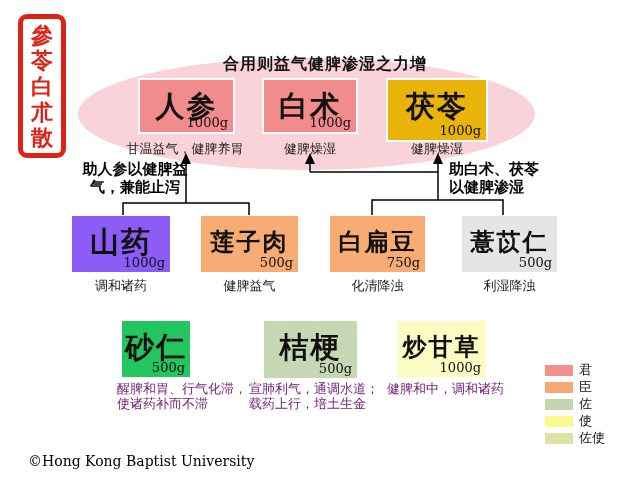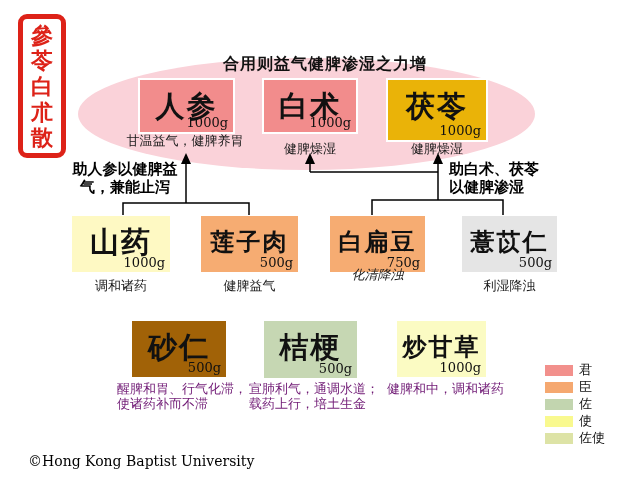--- a/index.html
+++ b/index.html
@@ -99,56 +99,56 @@
   </div>
   <div class="herb bordered" style="left: 262px; top: 78px; width: 96px; height: 56px; background: rgb(242, 140, 140);">
     <div class="herb-name n2">白术</div>
     <div class="herb-amt">1000g</div>
   </div>
   <div class="herb bordered" style="left: 386px; top: 78px; width: 102px; height: 64px; background: #eab308;">
     <div class="herb-name n2">茯苓</div>
     <div class="herb-amt">1000g</div>
   </div>
 
-  <div class="cap" style="left:122px;top:132px;width:126px;text-align:center;">甘温益气，健脾养胃</div>
+  <div class="cap" style="left:122px;top:140px;width:126px;text-align:center;">甘温益气，健脾养胃</div>
   <div class="cap" style="left:262px;top:140px;width:96px;">健脾燥湿</div>
   <div class="cap" style="left:386px;top:140px;width:102px;">健脾燥湿</div>
 
-  <div class="annot" style="left:66px;top:160px;width:118px;text-align:center;">
+  <div class="annot" style="left:76px;top:160px;width:118px;text-align:center;">
     <div>助人参以健脾益</div>
     <div>气，兼能止泻</div>
   </div>
   <div class="annot" style="left:449px;top:160px;width:112px;text-align:left;">
     <div>助白术、茯苓</div>
     <div>以健脾渗湿</div>
   </div>
 
-  <div class="herb" style="left: 72px; top: 216px; width: 98px; height: 56px; background: #fef9c3;">
+  <div class="herb" style="left: 72px; top: 216px; width: 98px; height: 56px; background: #8b5cf6;">
     <div class="herb-name n2">山药</div>
     <div class="herb-amt">1000g</div>
   </div>
   <div class="herb" style="left: 201px; top: 216px; width: 97px; height: 56px; background: rgb(246, 172, 114);">
     <div class="herb-name n3">莲子肉</div>
     <div class="herb-amt">500g</div>
   </div>
   <div class="herb" style="left: 330px; top: 216px; width: 95px; height: 56px; background: rgb(246, 172, 114);">
     <div class="herb-name n3">白扁豆</div>
     <div class="herb-amt">750g</div>
   </div>
   <div class="herb" style="left: 462px; top: 216px; width: 95px; height: 56px; background: #e5e5e5;">
     <div class="herb-name n3">薏苡仁</div>
     <div class="herb-amt">500g</div>
   </div>
 
   <div class="cap" style="left:72px;top:277px;width:98px;">调和诸药</div>
   <div class="cap" style="left:201px;top:277px;width:97px;">健脾益气</div>
-  <div class="cap" style="left:330px;top:266px;width:95px;font-style:italic;">化清降浊</div>
+  <div class="cap" style="left:330px;top:277px;width:95px;">化清降浊</div>
   <div class="cap" style="left:462px;top:277px;width:95px;">利湿降浊</div>
 
-  <div class="herb" style="left: 132px; top: 321px; width: 94px; height: 56px; background: #a16207;">
+  <div class="herb" style="left: 122px; top: 321px; width: 68px; height: 56px; background: #22c55e;">
     <div class="herb-name n2">砂仁</div>
     <div class="herb-amt">500g</div>
   </div>
   <div class="herb" style="left: 264px; top: 321px; width: 93px; height: 57px; background: rgb(198, 215, 179);">
     <div class="herb-name n2">桔梗</div>
     <div class="herb-amt">500g</div>
   </div>
   <div class="herb" style="left: 397px; top: 321px; width: 89px; height: 56px; background: rgb(251, 251, 195);">
     <div class="herb-name n3">炒甘草</div>
     <div class="herb-amt">1000g</div>

